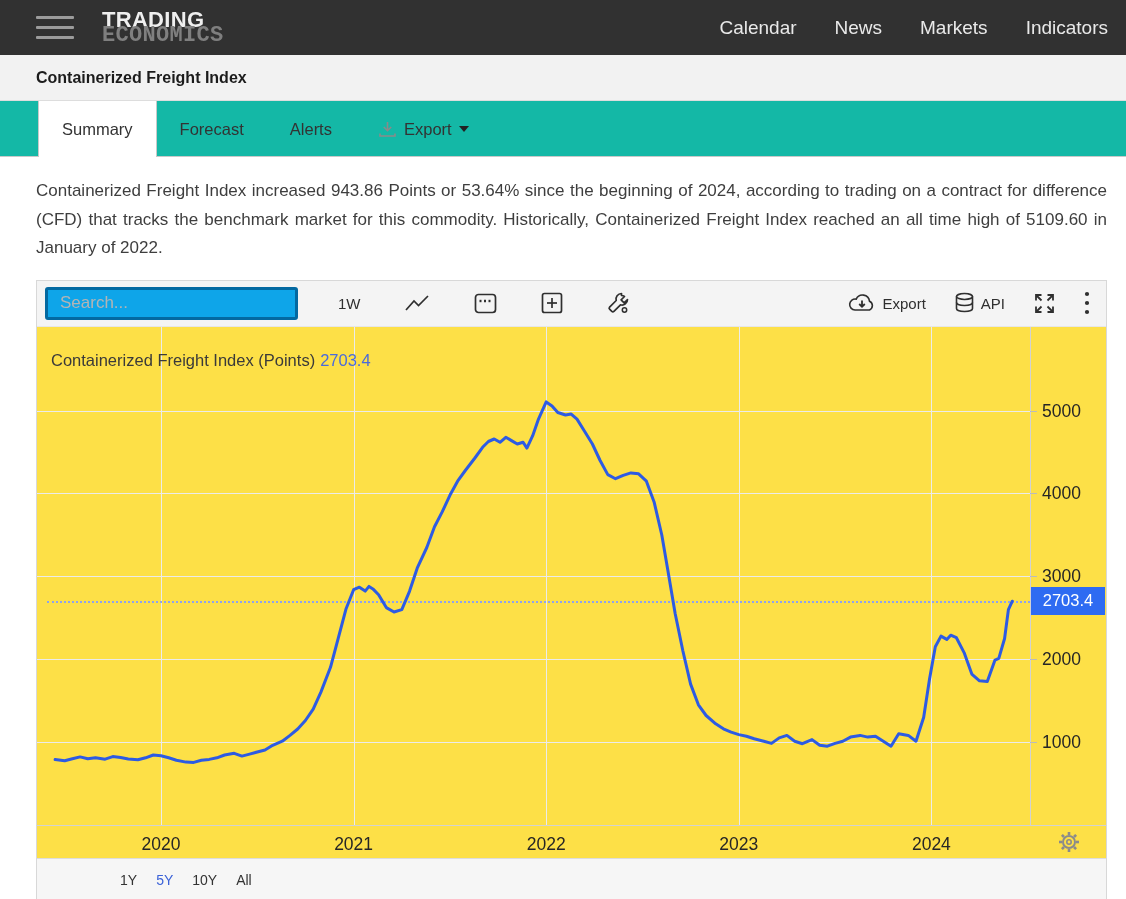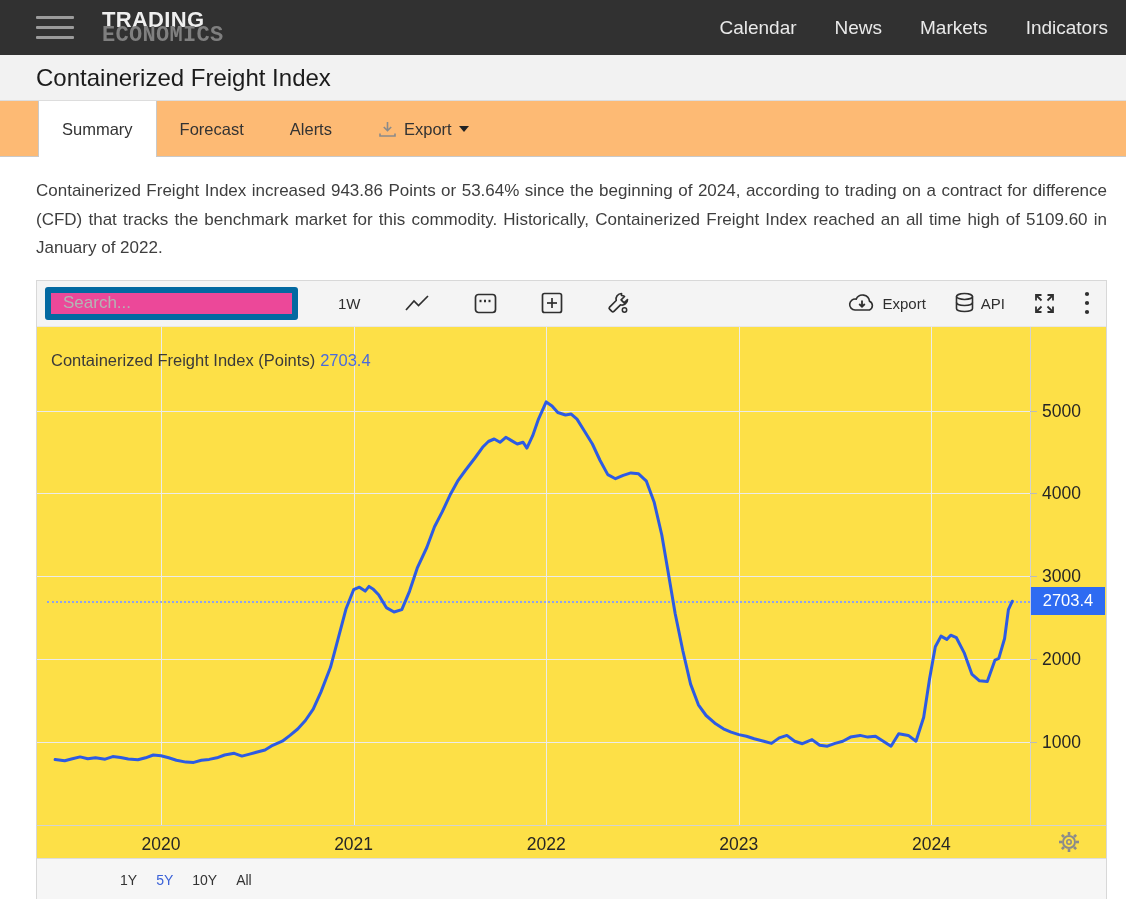--- a/index.html
+++ b/index.html
@@ -14,44 +14,44 @@
   .brand { margin-left:28px; line-height:16px; font-weight:bold; font-size:22px;
     letter-spacing:.3px; }
   .brand .l1 { color:#efefef; }
   .brand .l2 { color:#7f7f7f;font-family:Liberation Mono, monospace; }
   .navlinks { margin-left:auto; display:flex; gap:38px; }
   .navlinks a { color:#e9e9e9; font-size:19px; text-decoration:none; cursor:pointer; }
 
   
   .titlebar { height:46px; background:#f2f2f2; border-bottom:1px solid #ddd;
     display:flex; align-items:center; padding-left:36px; }
-  .titlebar h1 { font-size:24px; color:#1c1c1c; font-weight:normal; }
-
-  
-  .tabs { height:56px; position:relative; display:flex; align-items:stretch; background:#fdba74; }
+  .titlebar h1 { font-size:16px; color:#1c1c1c; font-weight:bold; }
+
+  
+  .tabs { height:56px; position:relative; display:flex; align-items:stretch; background:#14b8a6; }
   .tabs::before { content:''; position:absolute; left:0; right:0; bottom:0;
     border-bottom:1px solid #c9c9c9; }
   .tab-spacer { width:38px; }
   .tab { display:flex; align-items:center; padding:0 23px; font-size:16.5px; color:#333;
     cursor:pointer; position:relative; }
   .tab.active { background:#fff; border-left:1px solid #c9c9c9; border-right:1px solid #c9c9c9;
     z-index:1; }
   .tab .dl-icon { margin-right:7px; display:inline-flex; }
   .caret { width:0; height:0; border-left:5px solid transparent; border-right:5px solid transparent;
     border-top:6px solid #222; margin-left:7px; }
 
   
   .desc { margin:20px 19px 0 36px; font-size:17px; line-height:28.5px; color:#3e3e3e;
     text-align:justify; }
 
   
   .card { margin:17px 19px 0 36px; width:1071px; border:1px solid #d8d8d8; background:#fff; }
   .toolbar { height:46px; background:#f4f4f4; border-bottom:1px solid #e7e7e7;
     display:flex; align-items:center; padding:0 16px 0 8px; }
-  .search { width:253px; height:33px; border:6px solid #0369a1; border-radius:3px; background:#ec4899;
+  .search { width:253px; height:33px; border:3px solid #0369a1; border-radius:3px; background:#0ea5e9;
     padding:0 12px; font-size:17px; color:#333; outline:none; font-family:"Liberation Sans",sans-serif; }
   .search::placeholder { color:#b4b4b4; }
   .tb-left { display:flex; align-items:center; gap:44px; margin-left:40px; }
   .tb-right { display:flex; align-items:center; gap:28px; margin-left:auto; }
   .tb-item { display:flex; align-items:center; gap:6px; cursor:pointer; font-size:15px;
     color:#2f2f2f; }
   .icon-btn { display:inline-flex; cursor:pointer; }
 
   
   .chart-area { position:relative; height:531px; background:#fde047; }

